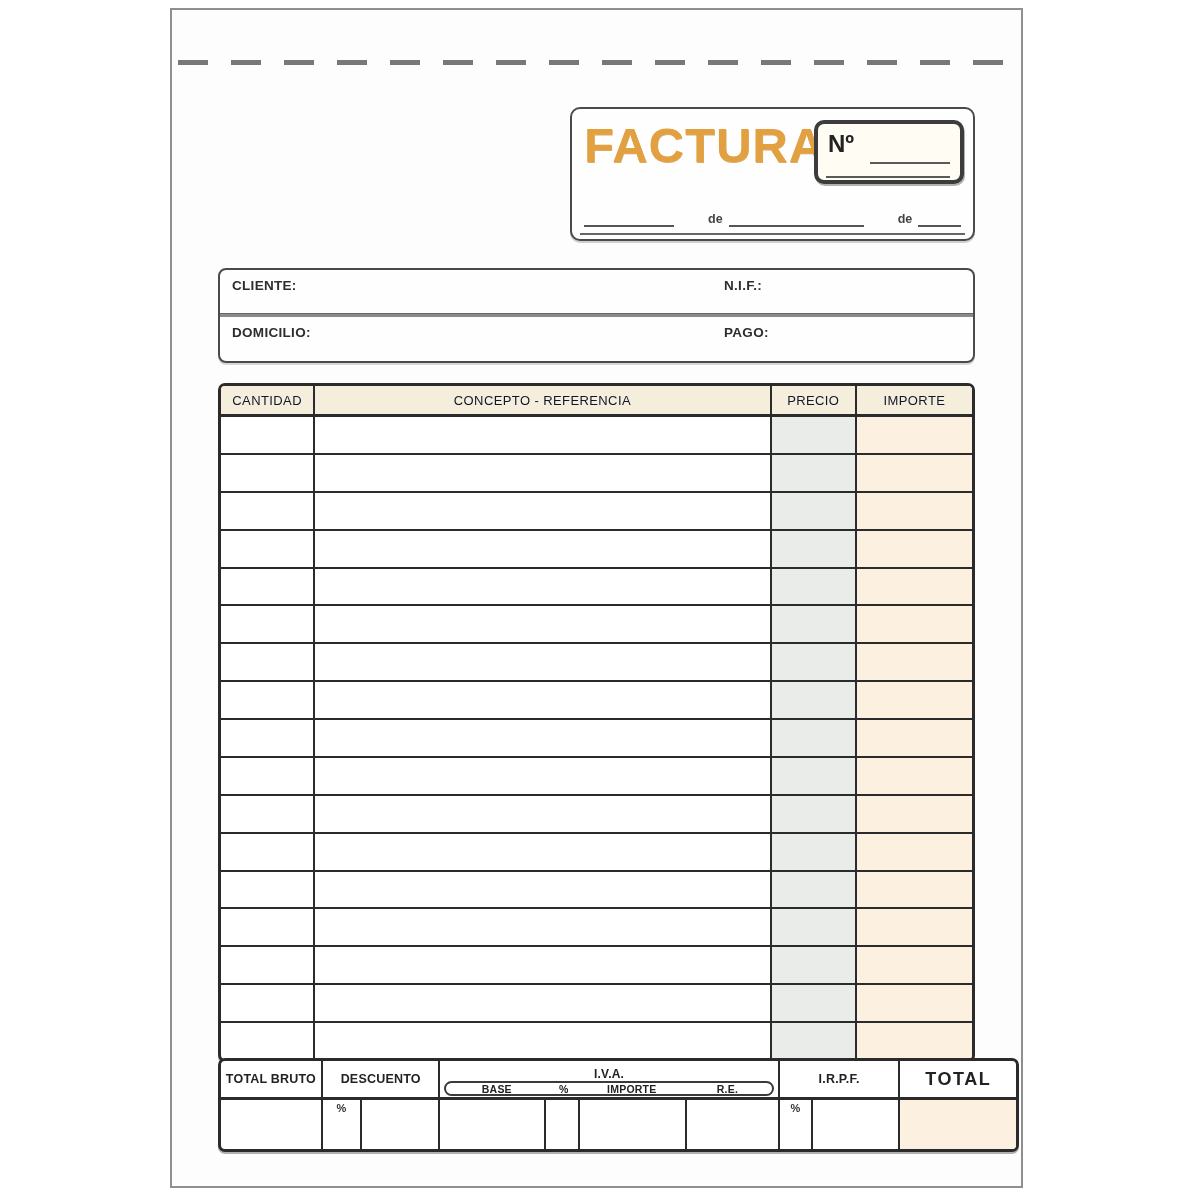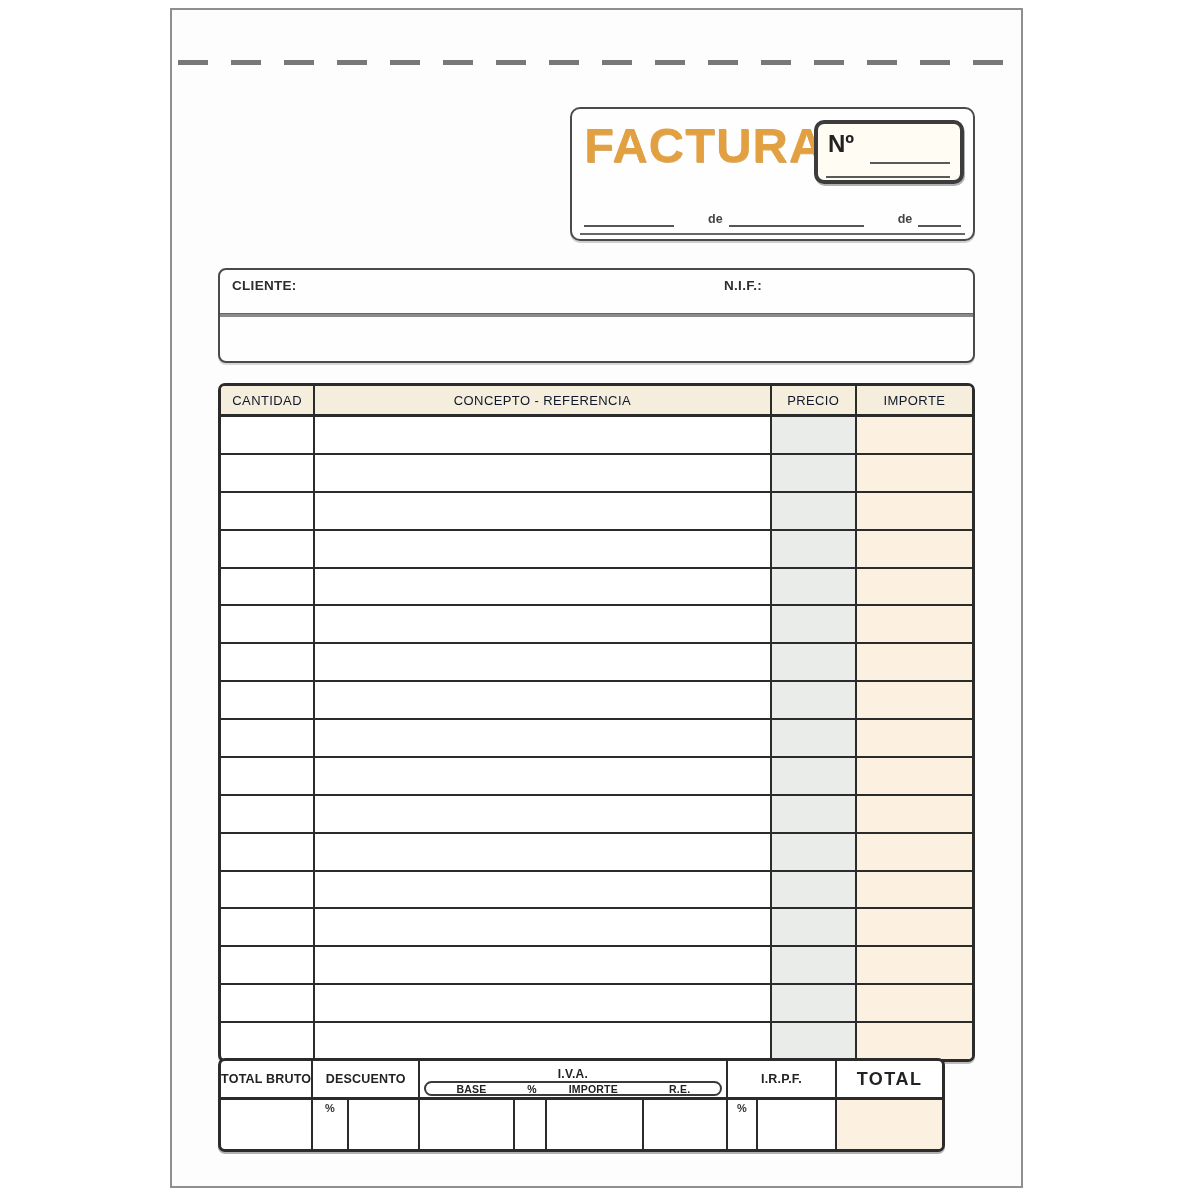--- a/index.html
+++ b/index.html
@@ -82,21 +82,21 @@
     flex:1;display:grid;grid-template-columns:95fr 460fr 86fr 116fr;
     border-bottom:2.5px solid #2b2b2b;
   }
   .item-row:last-child{border-bottom:none;}
   .item-row > div{border-right:2.5px solid #2b2b2b;}
   .item-row > div:last-child{border-right:none;}
   .cell-precio{background:#eaece9;}
   .cell-importe{background:#fcf1e1;}
   
   .totals-box{
-    position:absolute;left:46px;top:1048px;width:727px;height:94px;
+    position:absolute;left:46px;top:1048px;width:801px;height:94px;
     border:3px solid #2b2b2b;border-radius:7px;background:#fff;
     box-sizing:border-box;overflow:hidden;display:flex;flex-direction:column;
     box-shadow:0 2px 0 rgba(0,0,0,0.3);
   }
   .totals-header{
     display:grid;grid-template-columns:97fr 112fr 323fr 115fr 110fr;
     height:36px;flex:0 0 36px;border-bottom:3px solid #2b2b2b;
   }
   .totals-header > div{
     display:flex;align-items:center;justify-content:center;
@@ -151,20 +151,24 @@
     </div>
     <div class="date-underrule"></div>
   </div>
 
   <div class="client-box">
     <div class="client-row">
       <div class="field-label fl-left">CLIENTE:</div>
       <div class="field-label fl-right">N.I.F.:</div>
     </div>
     <div class="client-divider"></div>
+    <div class="client-row">
+      <div class="field-label fl-left">DOMICILIO:</div>
+      <div class="field-label fl-right">PAGO:</div>
+    </div>
   </div>
 
   <div class="items-table">
     <div class="items-header">
       <div>CANTIDAD</div>
       <div>CONCEPTO - REFERENCIA</div>
       <div>PRECIO</div>
       <div>IMPORTE</div>
     </div>
     <div class="items-body">

